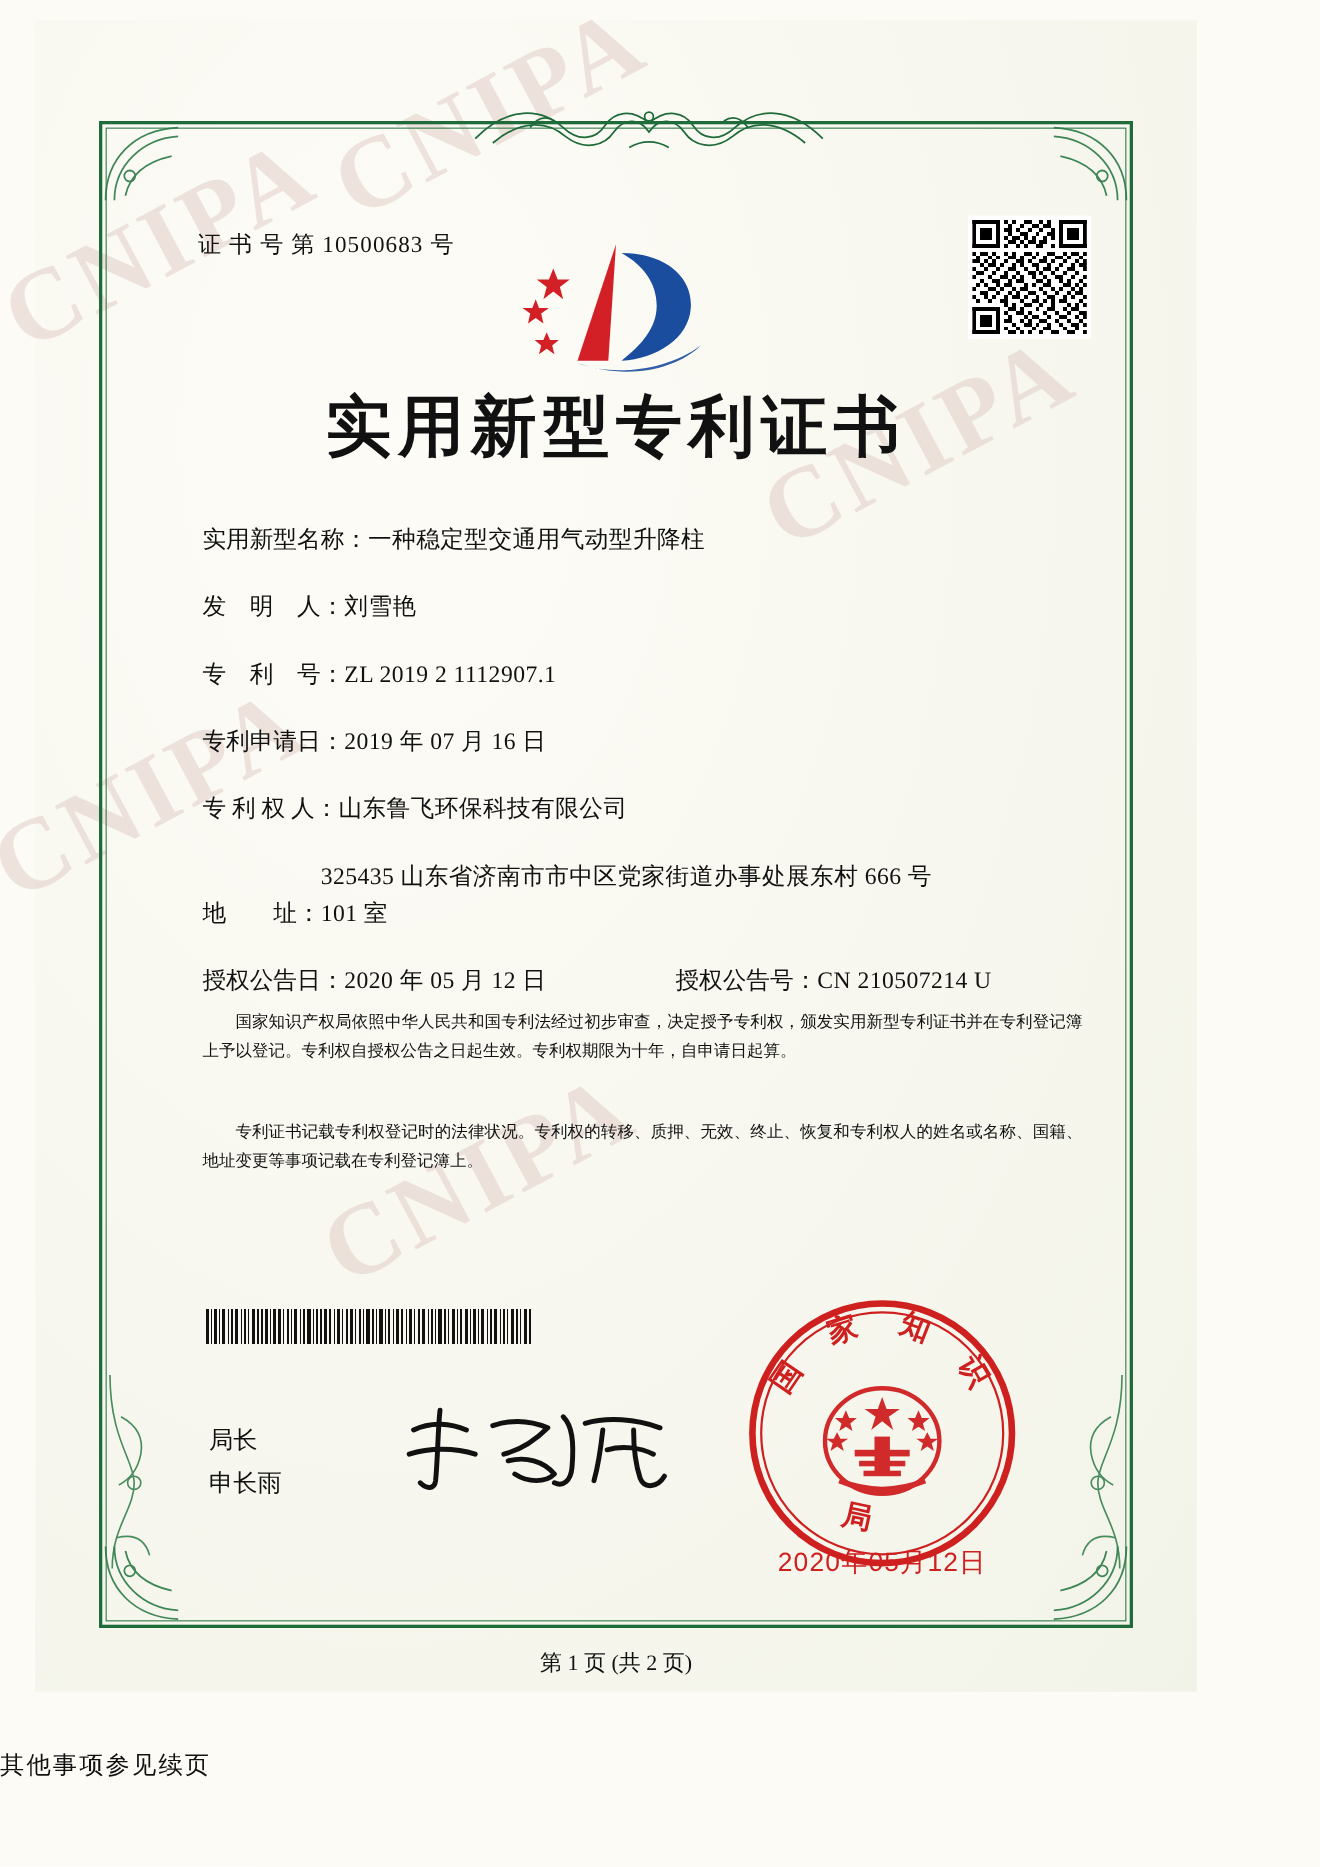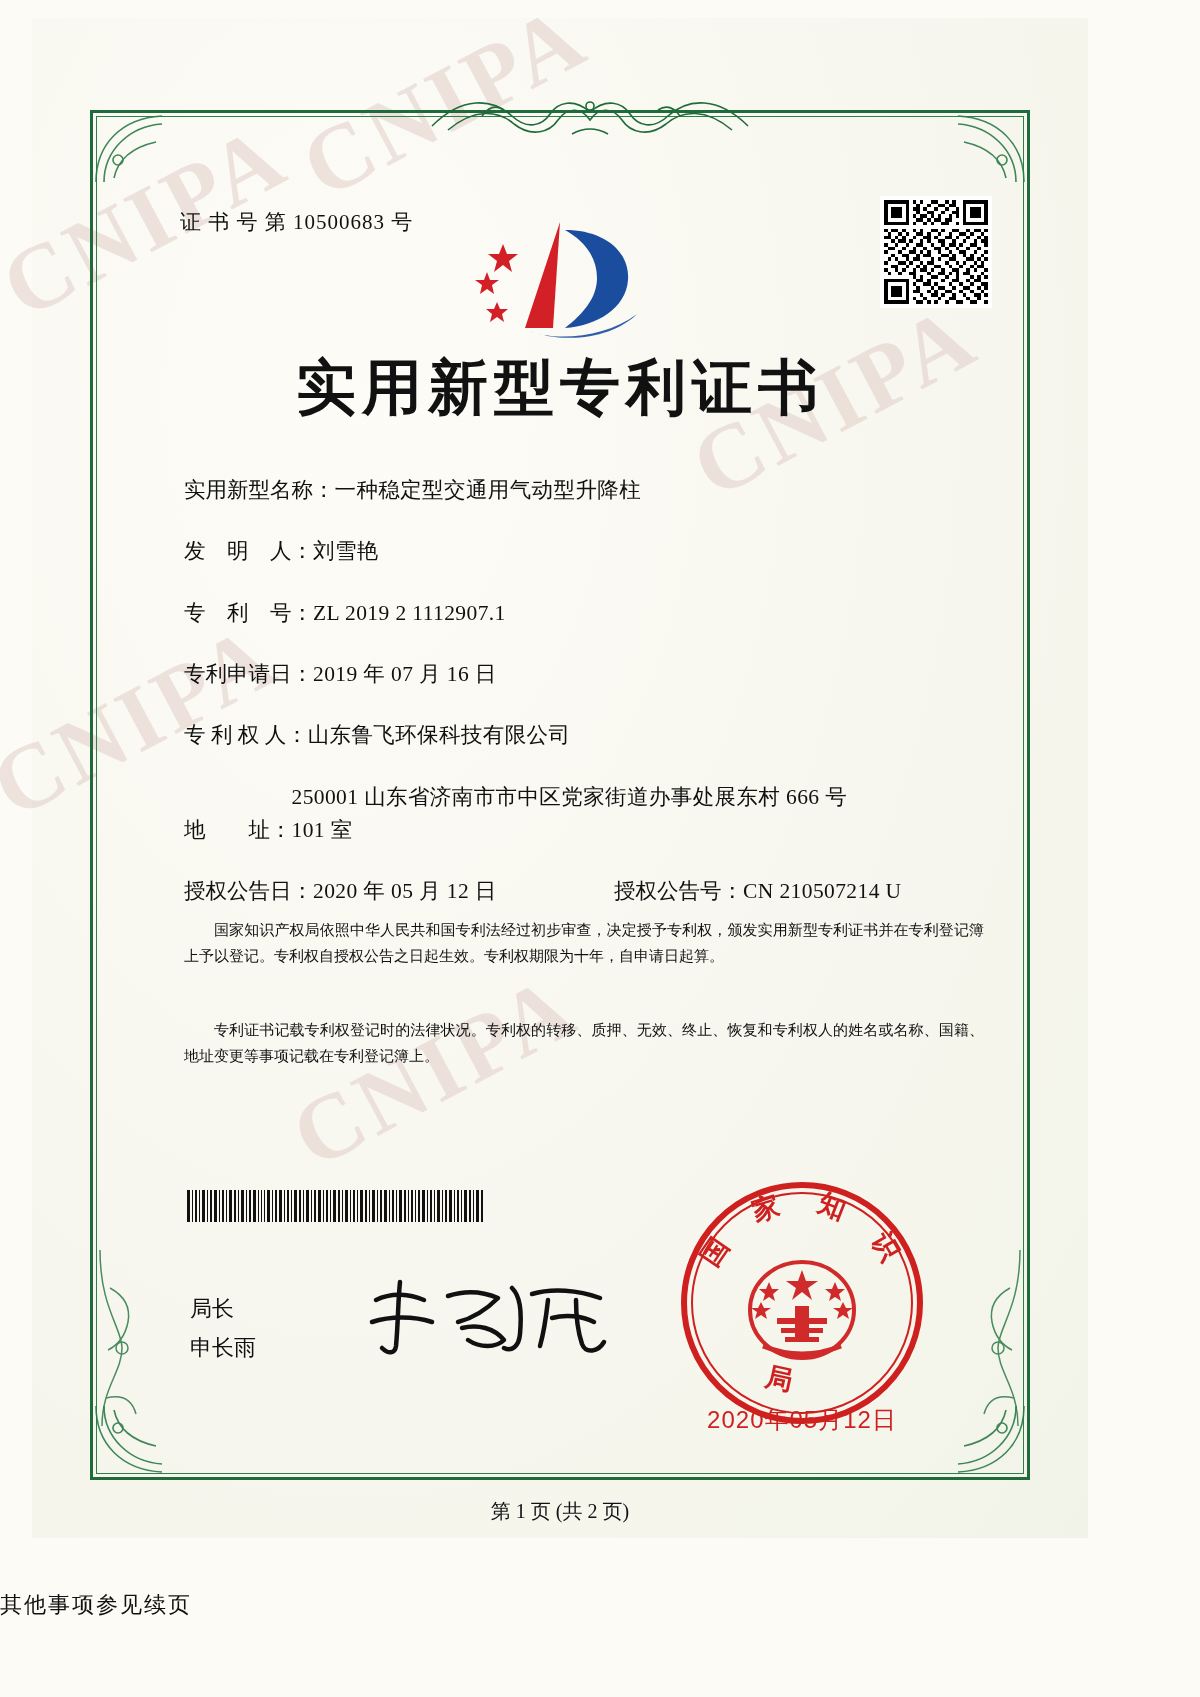--- a/index.html
+++ b/index.html
@@ -608,21 +608,21 @@
         <span class="lbl">专利申请日：</span>
         <span class="val">2019 年 07 月 16 日</span>
       </div>
       <div class="row">
         <span class="lbl">专 利 权 人：</span>
         <span class="val">山东鲁飞环保科技有限公司</span>
       </div>
       <div class="row">
         <span class="lbl">地        址：</span>
         <span class="val">
-          <span>250001 山东省济南市市中区党家街道办事处展东村 666 号</span>
+          <span>325435 山东省济南市市中区党家街道办事处展东村 666 号</span>
           <span class="addr2">101 室</span>
         </span>
       </div>
       <div class="row split">
         <span class="left">
           <span class="lbl">授权公告日：</span>
           <span class="val">2020 年 05 月 12 日</span>
         </span>
         <span class="right">
           <span class="lbl">授权公告号：</span>

